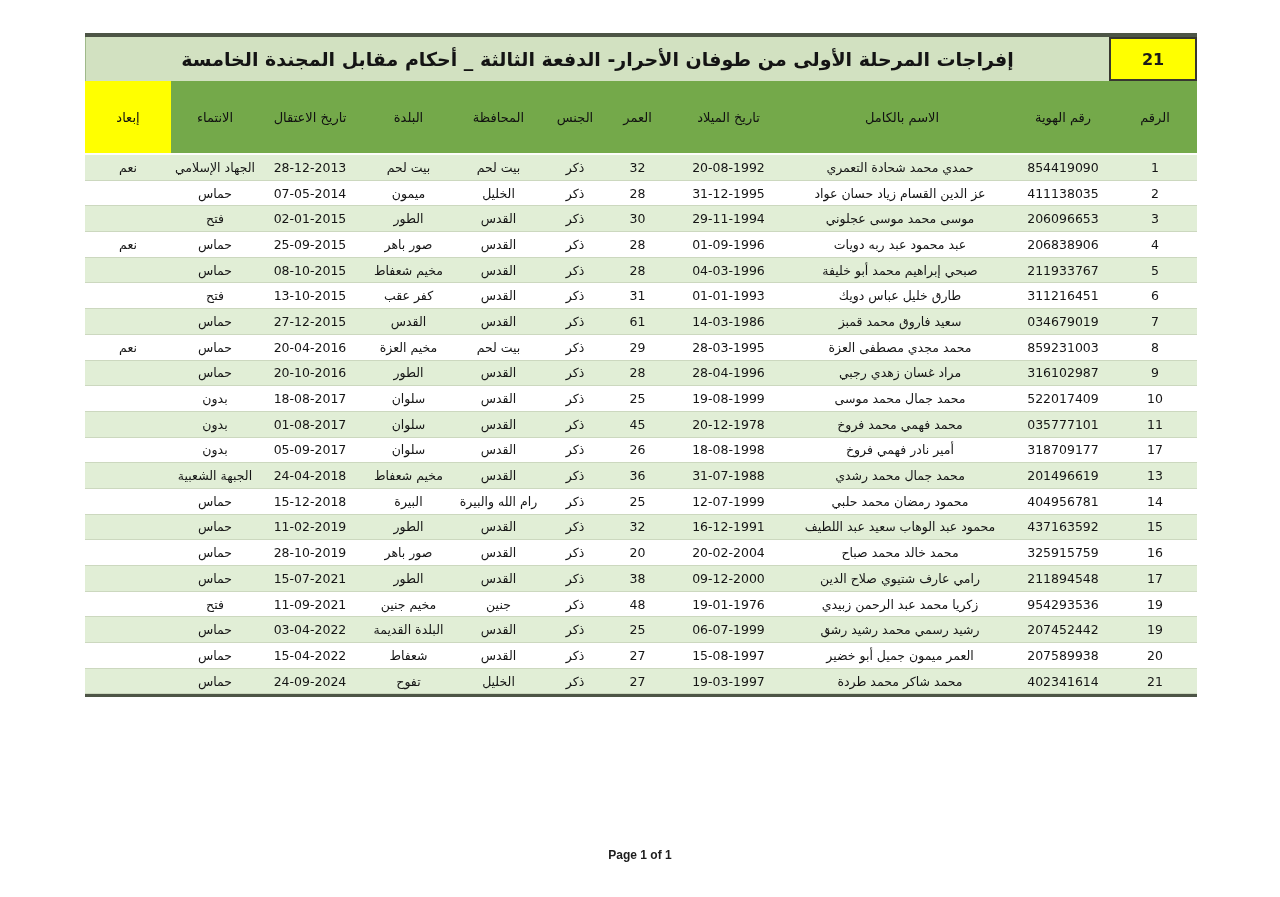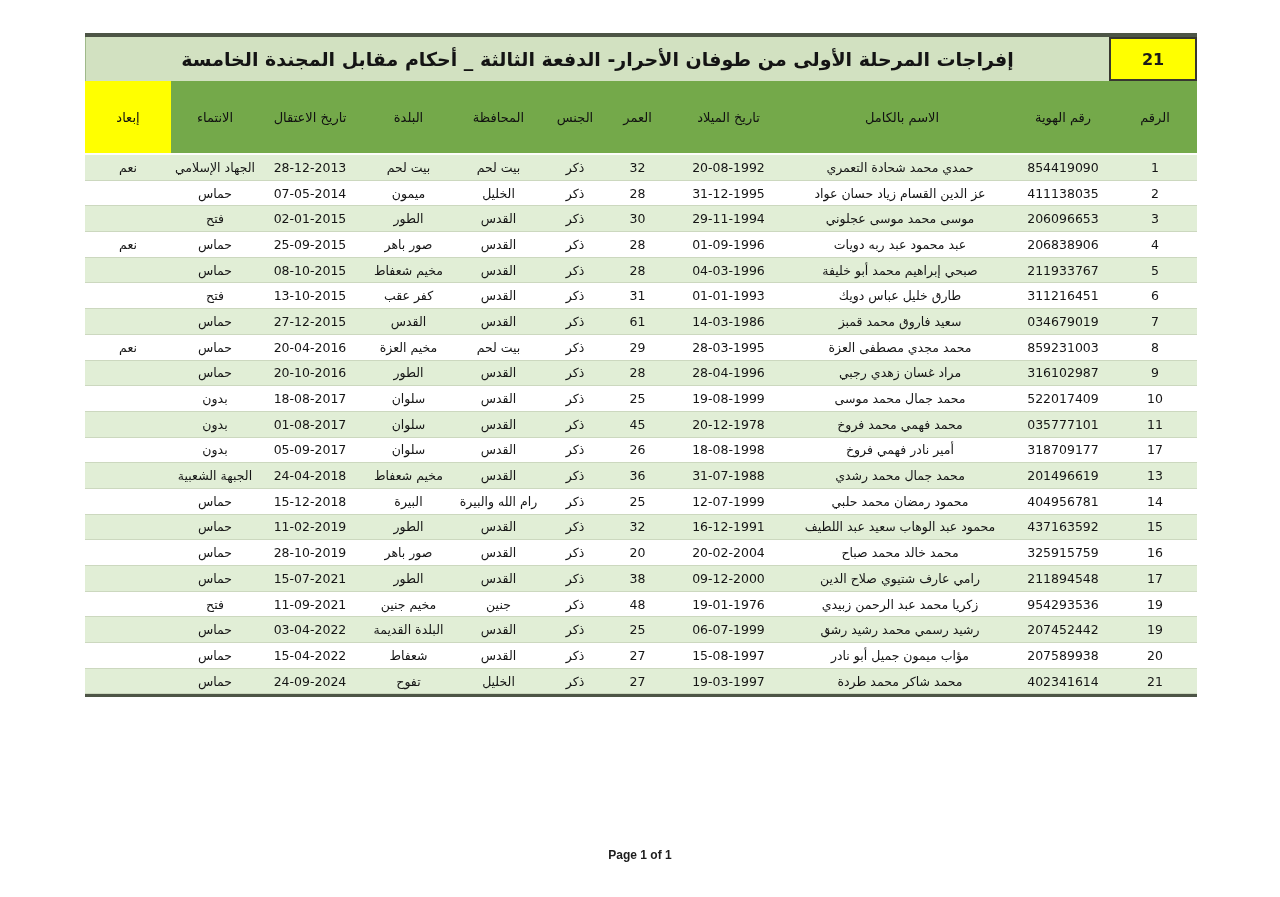--- a/index.html
+++ b/index.html
@@ -331,21 +331,21 @@
           <td class="col-gender">ذكر</td>
           <td class="col-governorate">القدس</td>
           <td class="col-town">البلدة القديمة</td>
           <td class="col-arrest-date">03-04-2022</td>
           <td class="col-affiliation">حماس</td>
           <td class="col-deportation"></td>
         </tr>
         <tr>
           <td class="col-row-number ltr">20</td>
           <td class="col-id-number ltr">207589938</td>
-          <td class="col-full-name">مؤاب ميمون جميل أبو نادر</td>
+          <td class="col-full-name">العمر ميمون جميل أبو خضير</td>
           <td class="col-birth-date ltr">15-08-1997</td>
           <td class="col-age ltr">27</td>
           <td class="col-gender">ذكر</td>
           <td class="col-governorate">القدس</td>
           <td class="col-town">شعفاط</td>
           <td class="col-arrest-date">15-04-2022</td>
           <td class="col-affiliation">حماس</td>
           <td class="col-deportation"></td>
         </tr>
         <tr>

